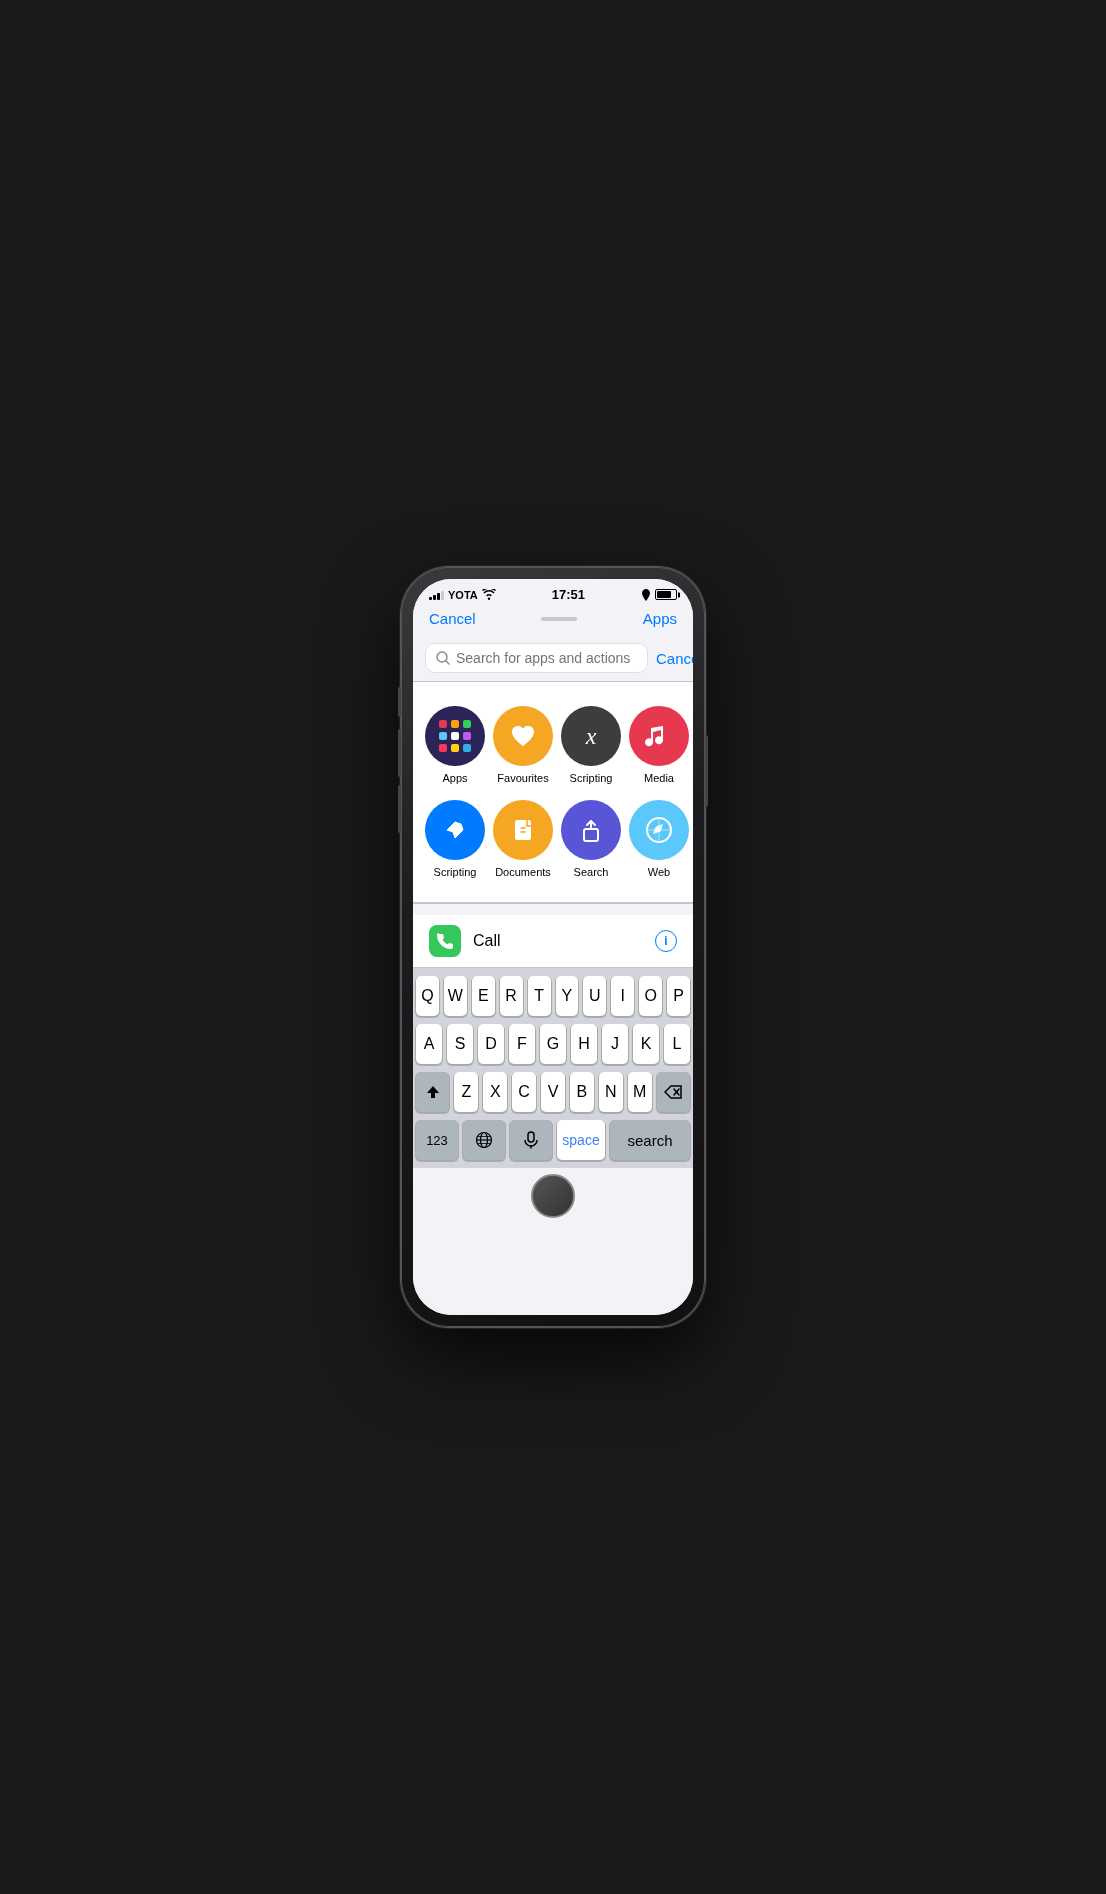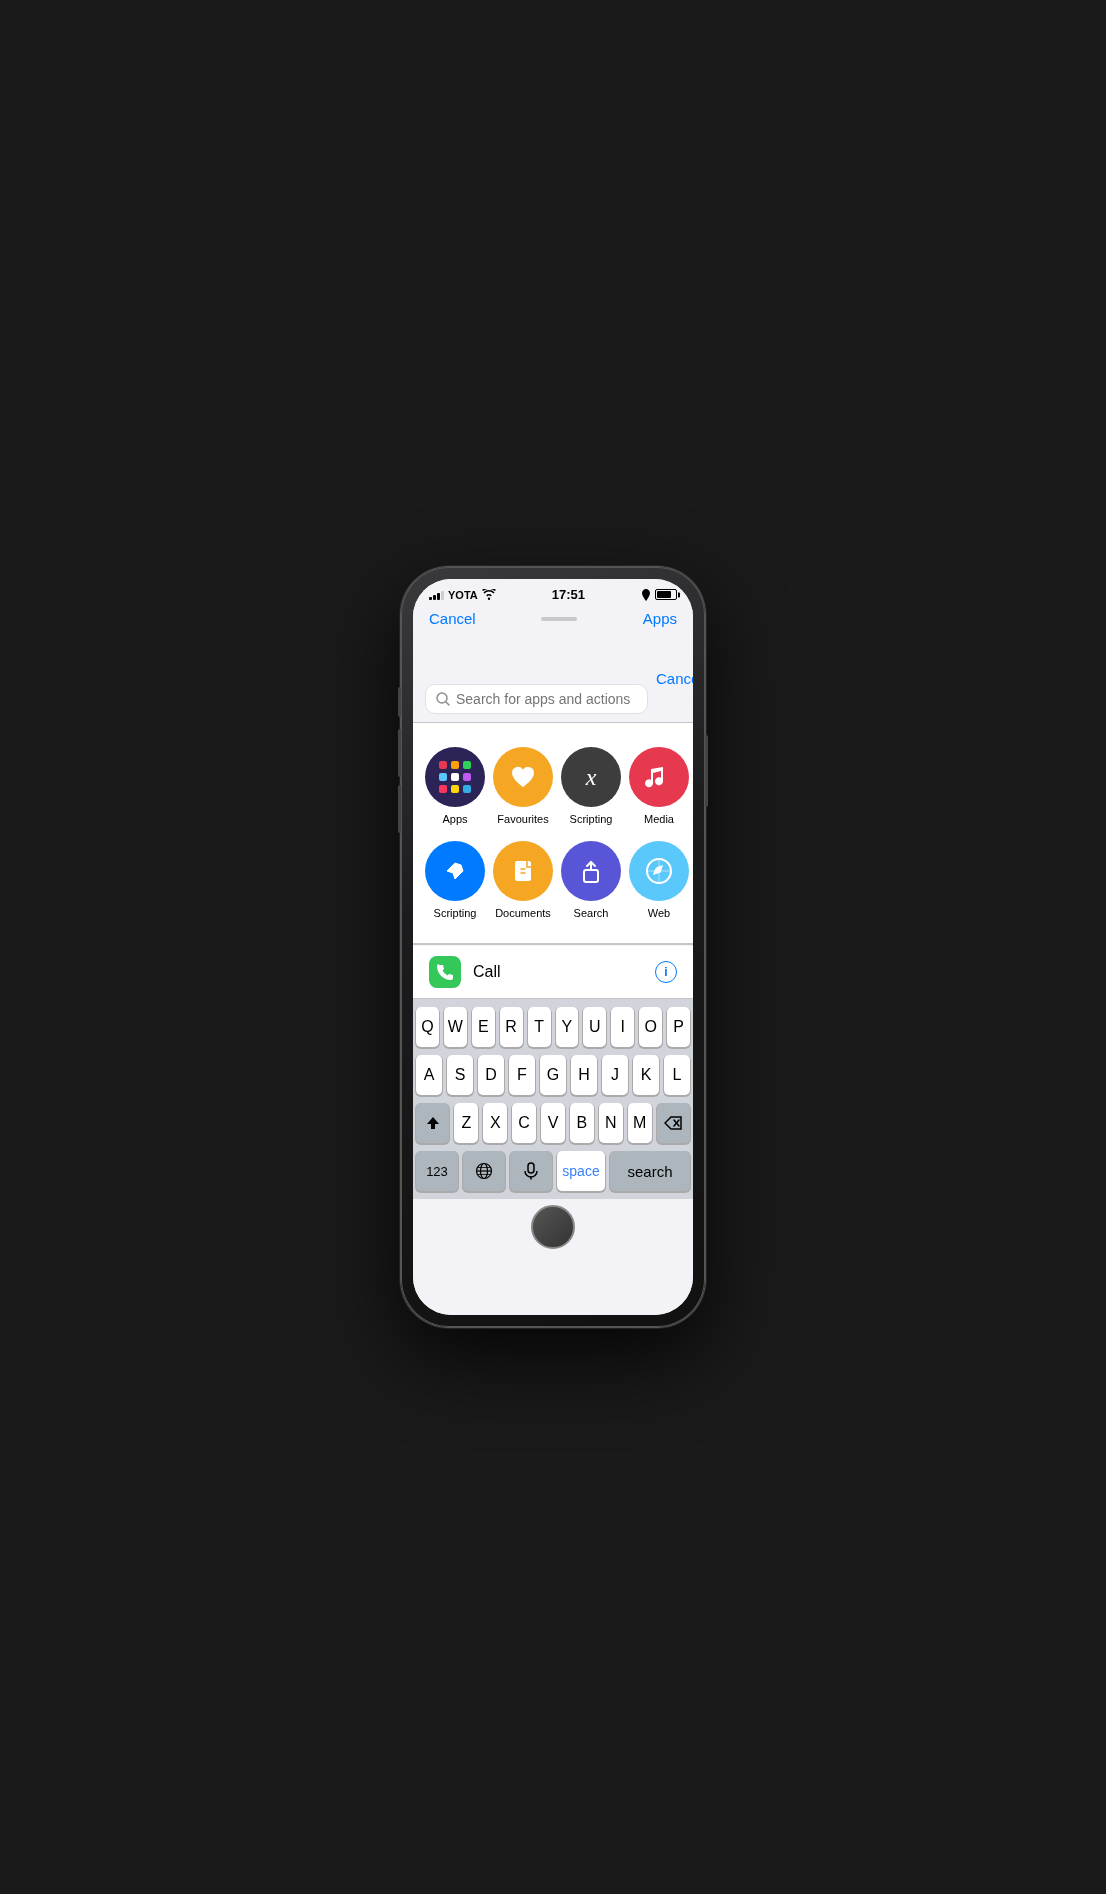--- a/index.html
+++ b/index.html
@@ -174,21 +174,20 @@
     }
     .search-input-wrap {
       flex: 1;
       background: #fff;
       border-radius: 10px;
       display: flex;
       align-items: center;
       padding: 6px 10px;
       gap: 6px;
       border: 1px solid #e0e0e5;
-      margin-top: 41px;
     }
     .search-input-wrap input {
       border: none;
       background: transparent;
       font-size: 14px;
       color: #8e8e93;
       outline: none;
       flex: 1;
     }
     .search-cancel-btn {
@@ -277,21 +276,21 @@
       color: #8e8e93;
       margin-top: 2px;
     }
 
     
     .suggestion-item {
       background: #fff;
       display: flex;
       align-items: center;
       padding: 10px 16px;
-      margin-top: 1px;
+      margin-top: 11px;
       cursor: pointer;
     }
     .suggestion-app-icon {
       width: 32px;
       height: 32px;
       border-radius: 8px;
       background: #34c759;
       display: flex;
       align-items: center;
       justify-content: center;

